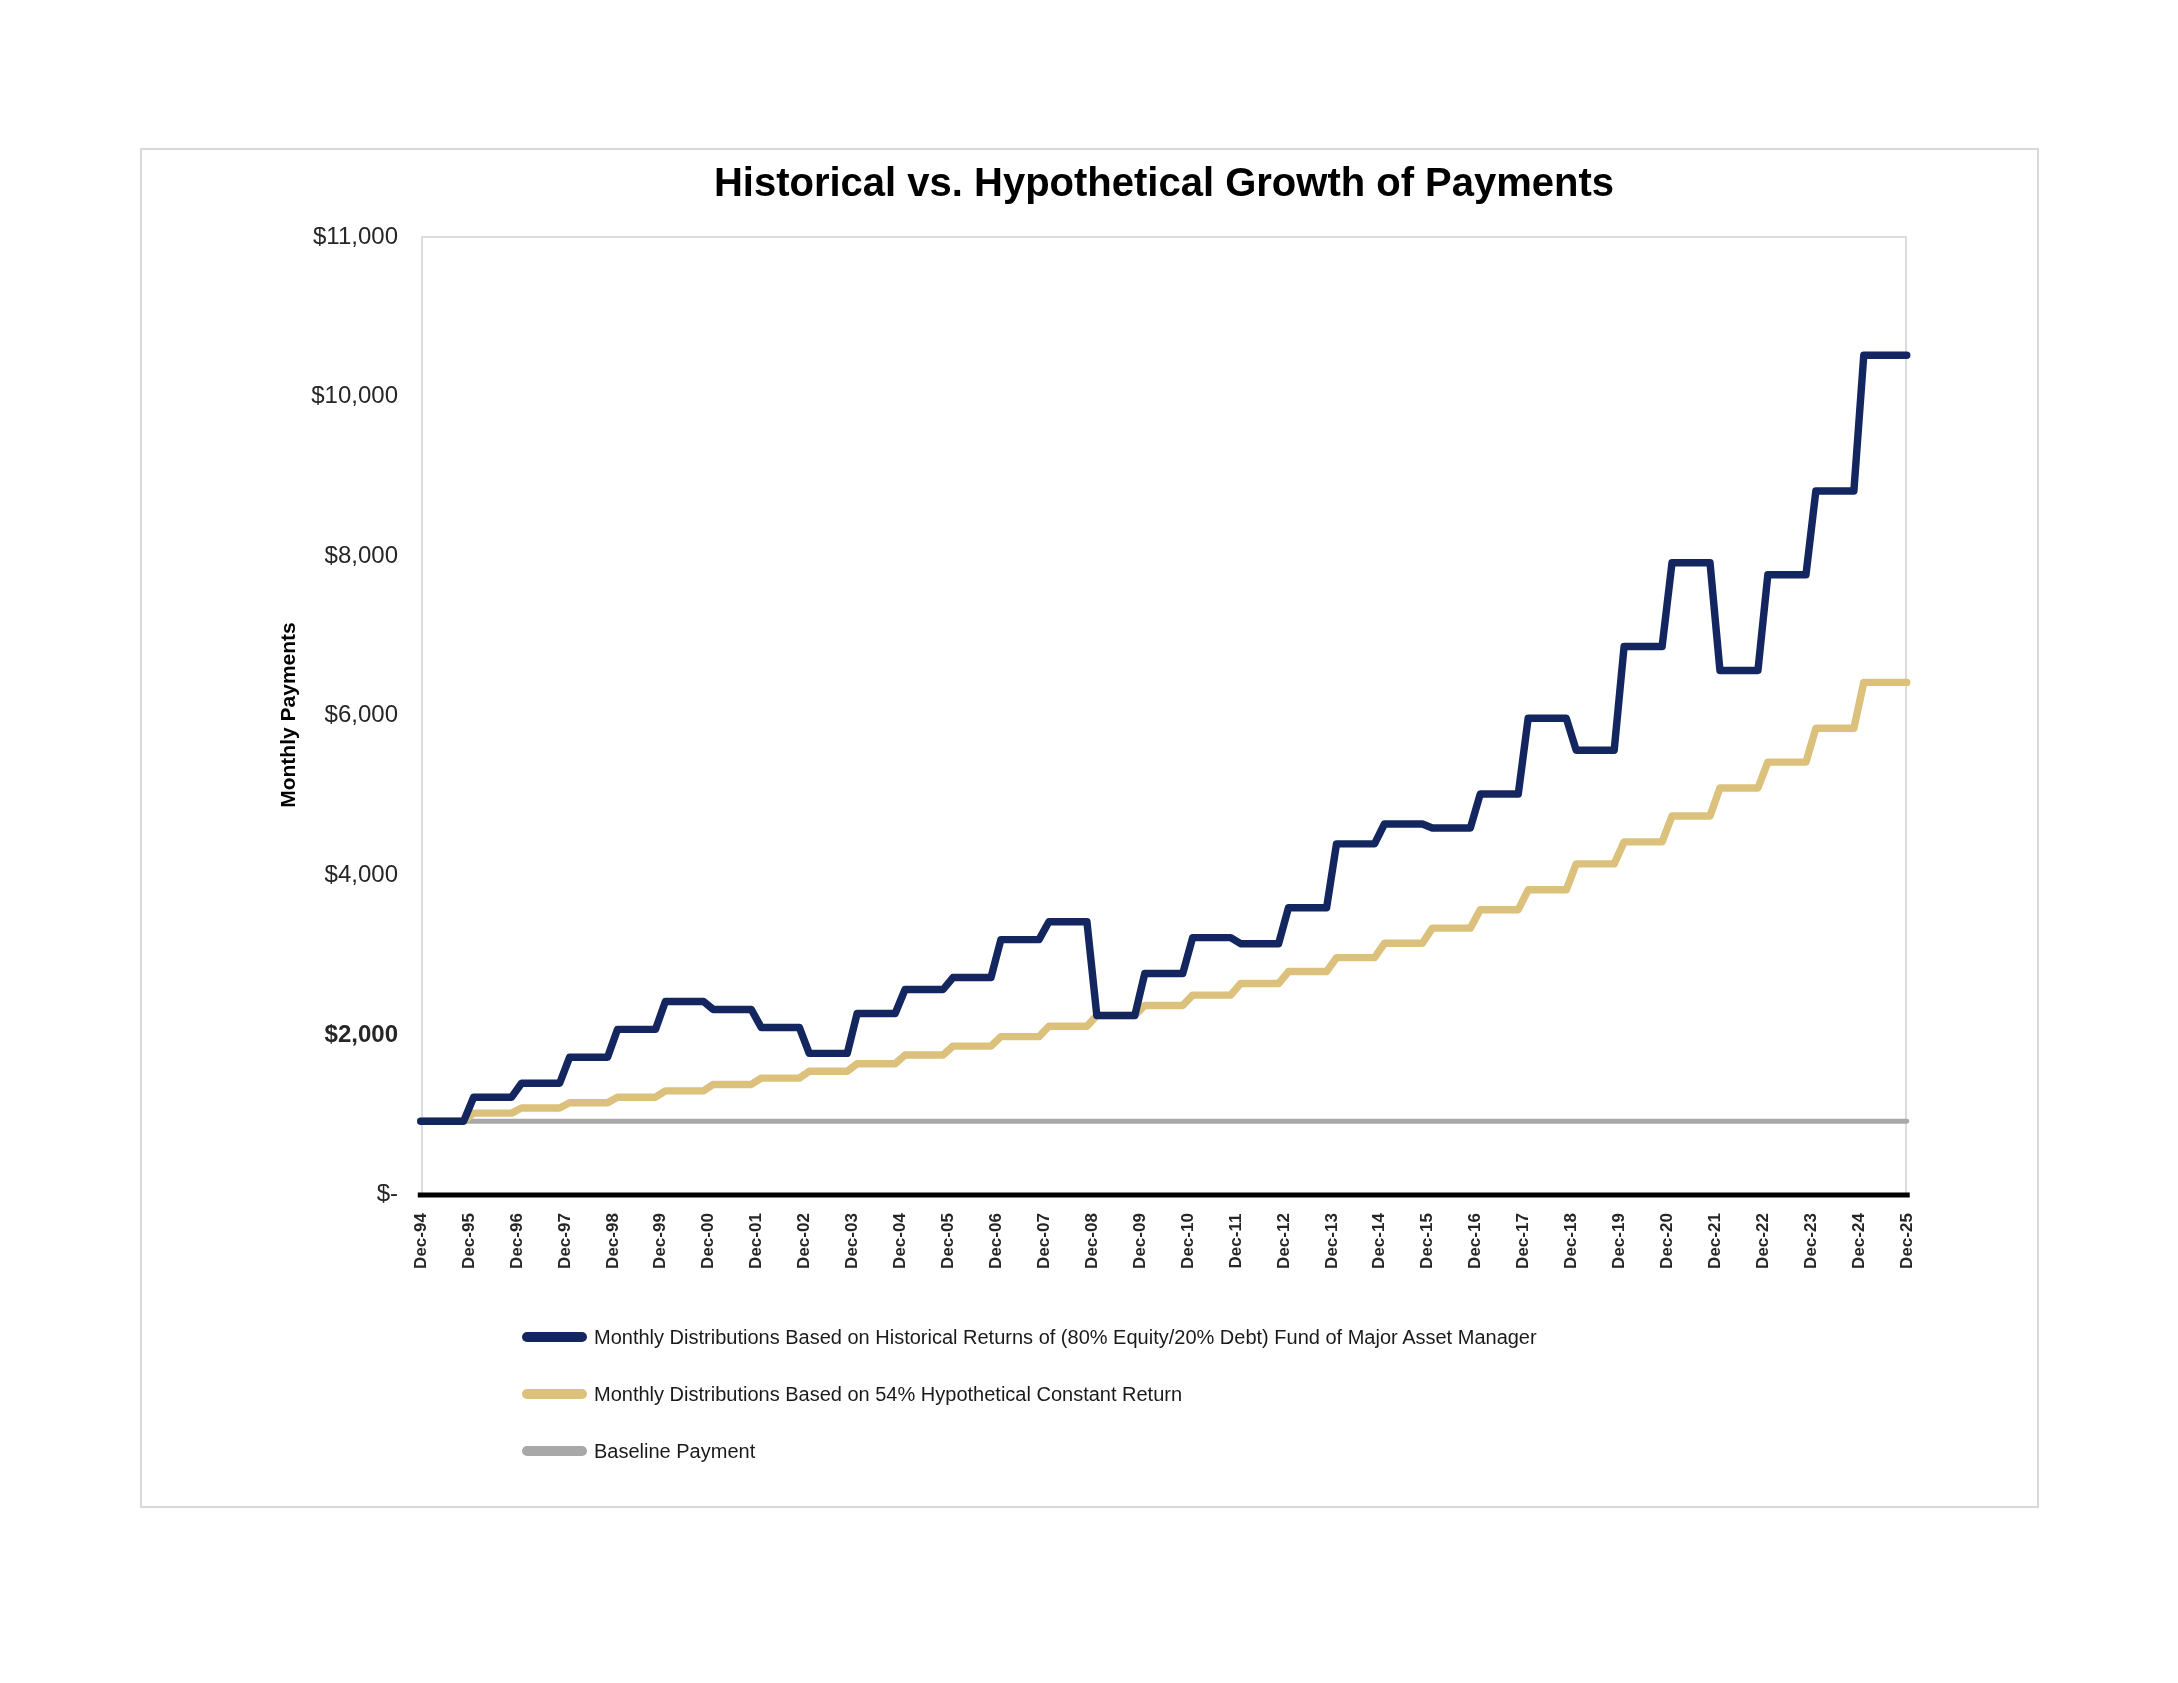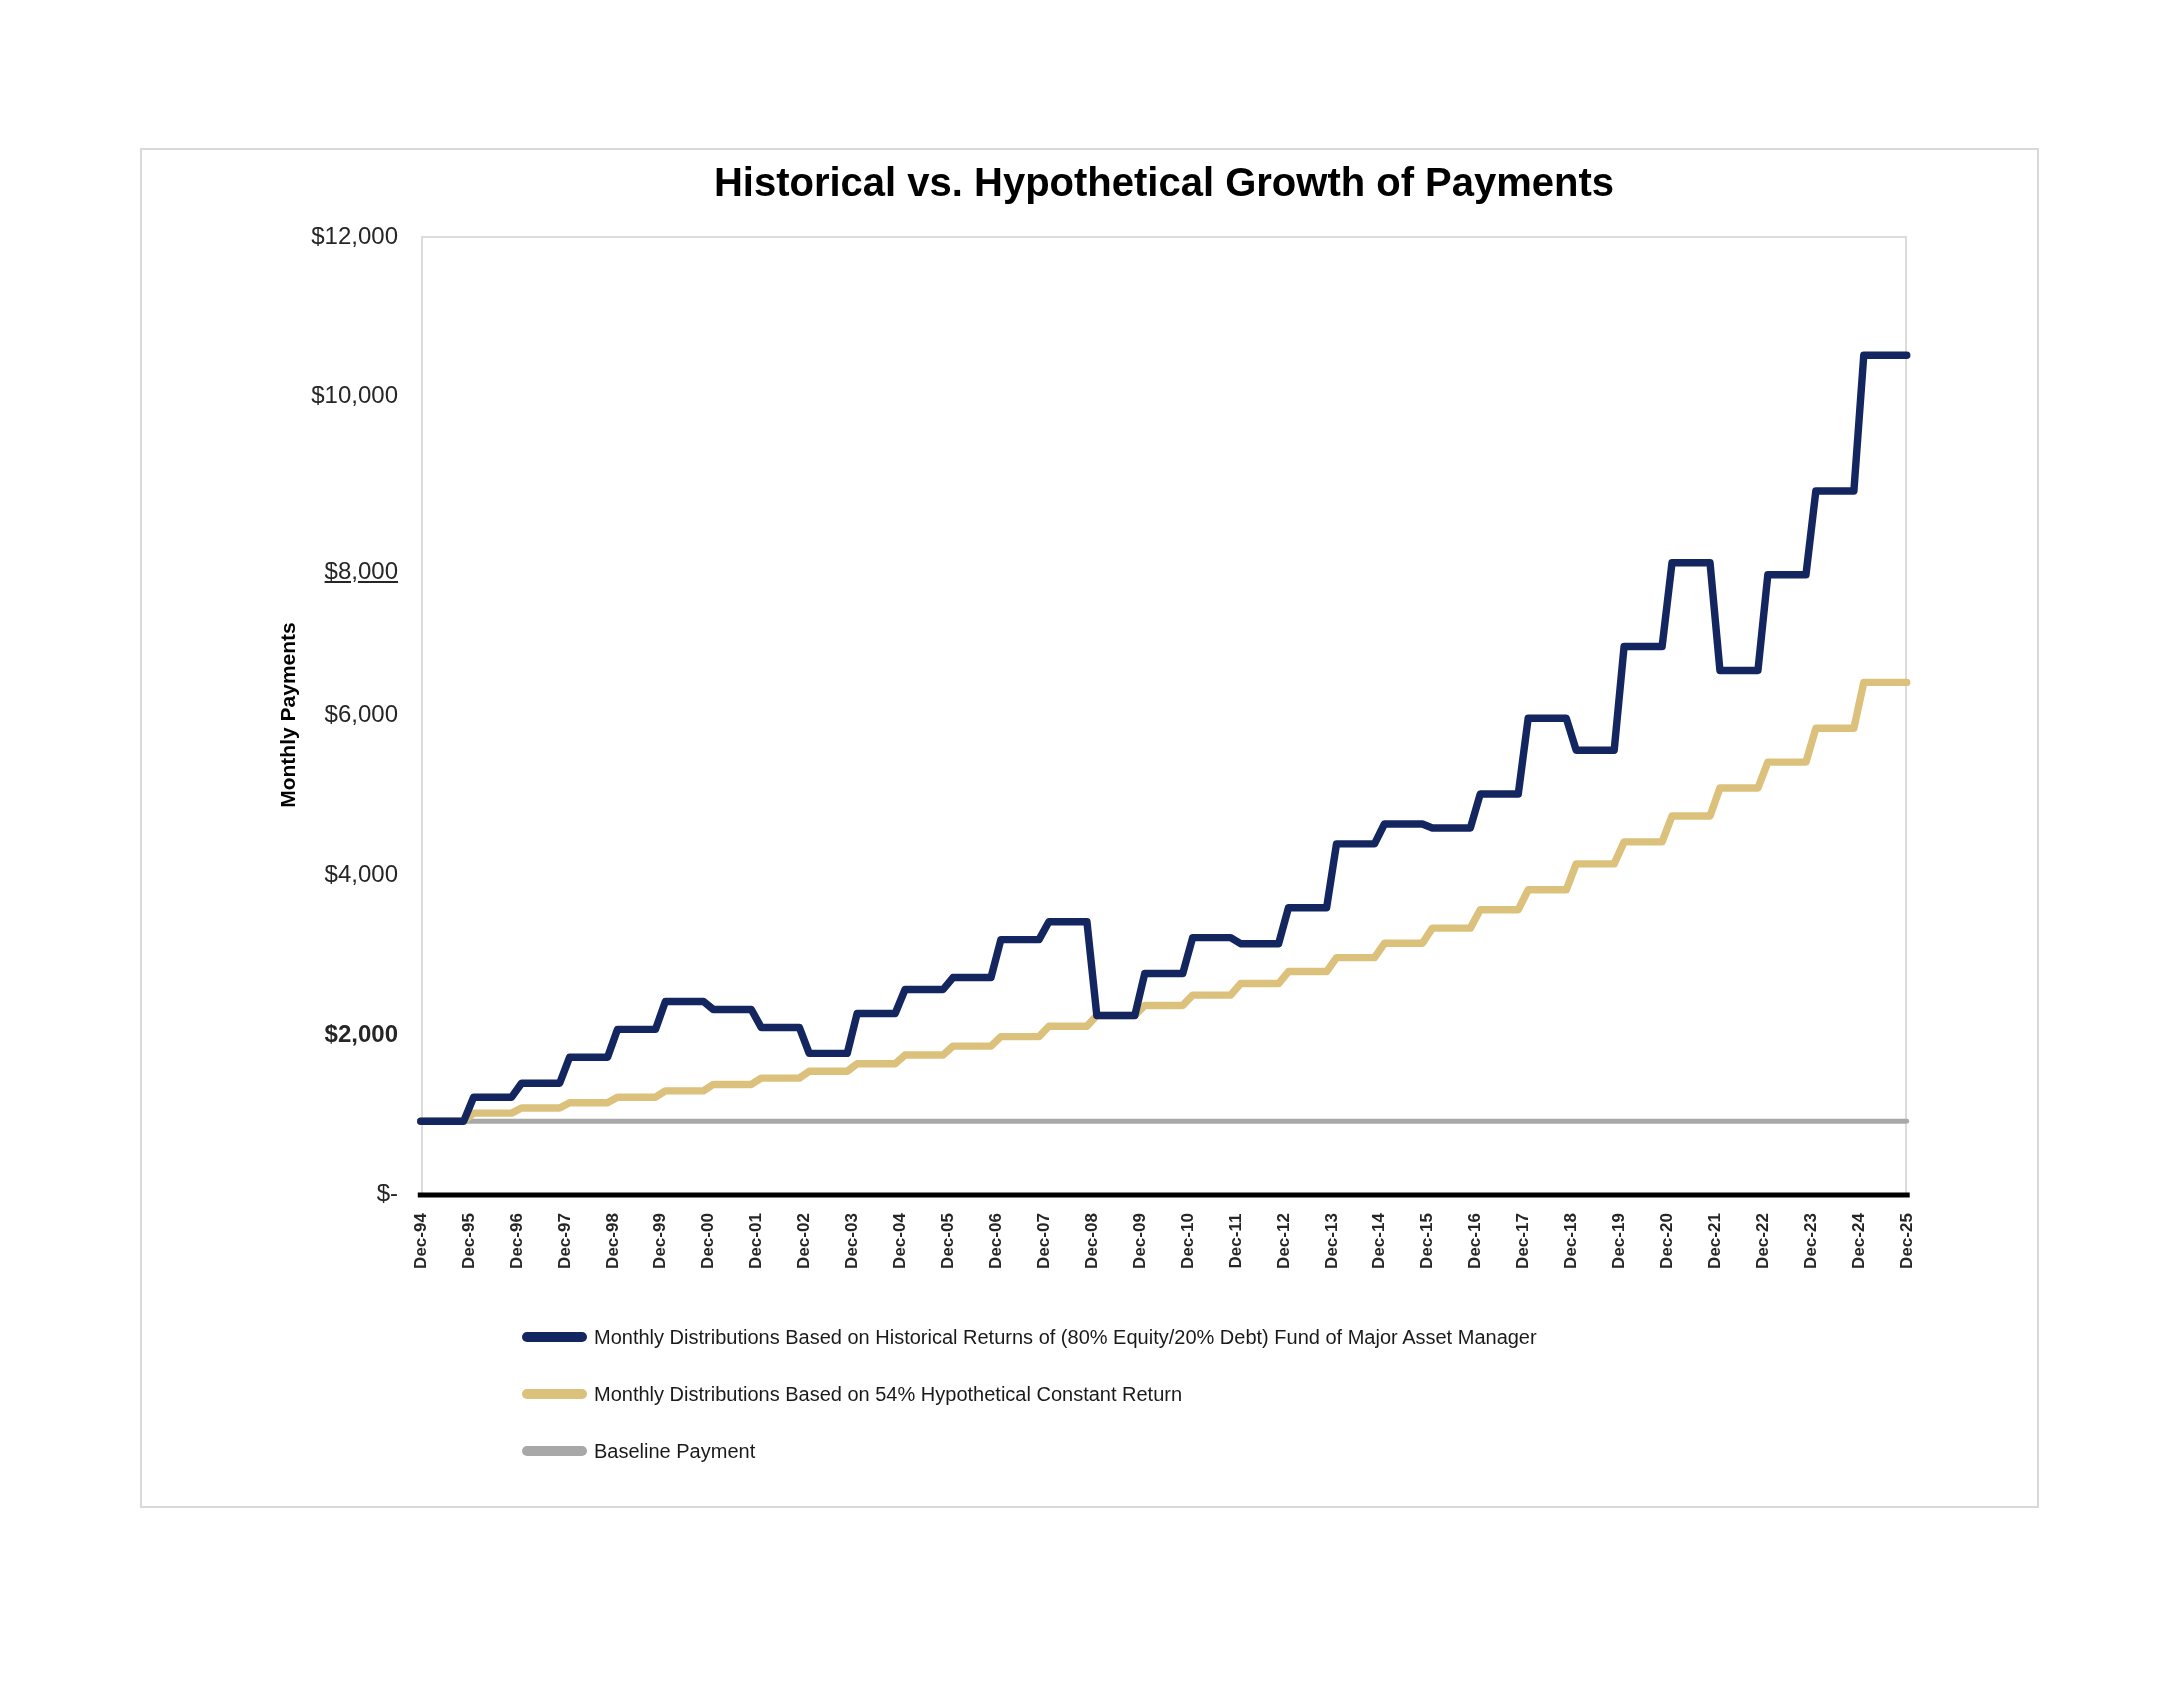--- a/index.html
+++ b/index.html
@@ -44,23 +44,23 @@
 </head>
 <body>
 
 <div class="chart-box"></div>
 
 <div class="chart-title">Historical vs. Hypothetical Growth of Payments</div>
 
 <div class="y-axis-title">Monthly Payments</div>
 
 <div id="y-ticks">
-    <div class="y-tick" style="left: 240px; top: 221px;">$12,000</div>
+    <div class="y-tick" style="left: 240px; top: 221px;">$11,000</div>
     <div class="y-tick" style="left: 240px; top: 380px;">$10,000</div>
-    <div class="y-tick" style="left: 240px; top: 556px; text-decoration: underline;">$8,000</div>
+    <div class="y-tick" style="left: 240px; top: 540px;">$8,000</div>
     <div class="y-tick" style="left: 240px; top: 699px;">$6,000</div>
     <div class="y-tick" style="left: 240px; top: 859px;">$4,000</div>
     <div class="y-tick" style="left: 240px; top: 1019px; font-weight: bold;">$2,000</div>
     <div class="y-tick" style="left: 240px; top: 1178px;">$-</div>
   </div>
 <div id="x-ticks">
     <div class="x-tick" style="left: 421px; top: 1241px;">Dec-94</div>
     <div class="x-tick" style="left: 469px; top: 1241px;">Dec-95</div>
     <div class="x-tick" style="left: 517px; top: 1241px;">Dec-96</div>
     <div class="x-tick" style="left: 565px; top: 1241px;">Dec-97</div>

